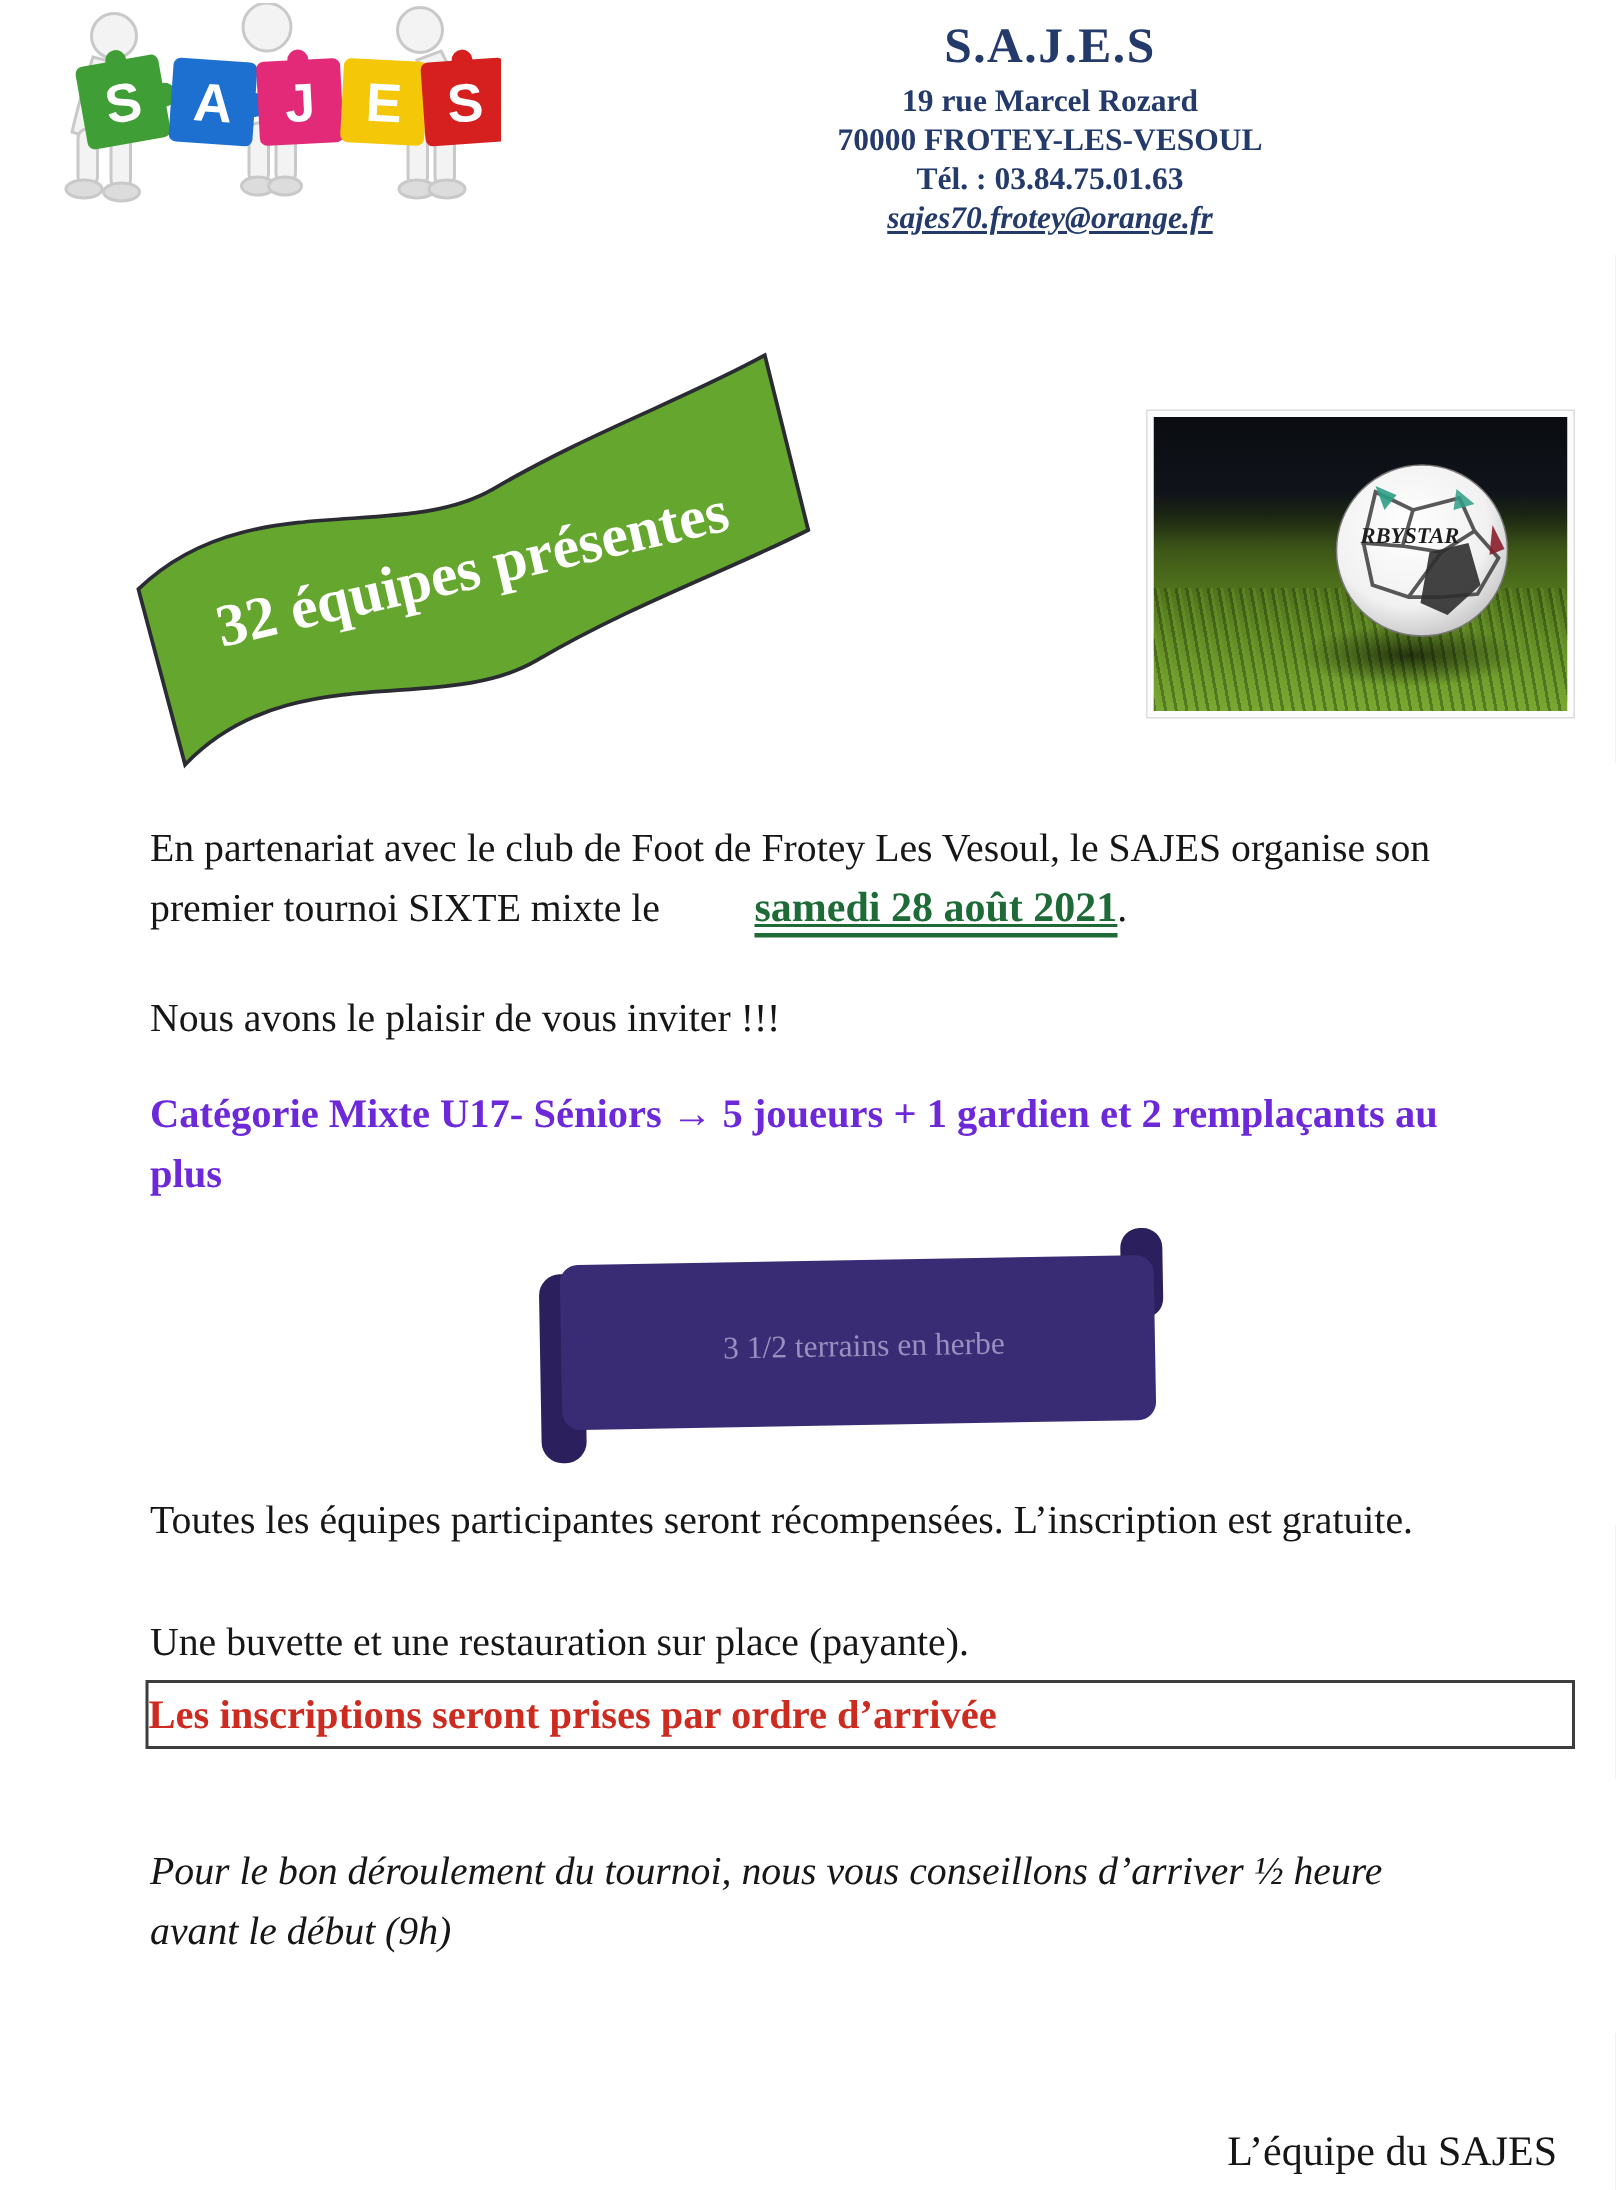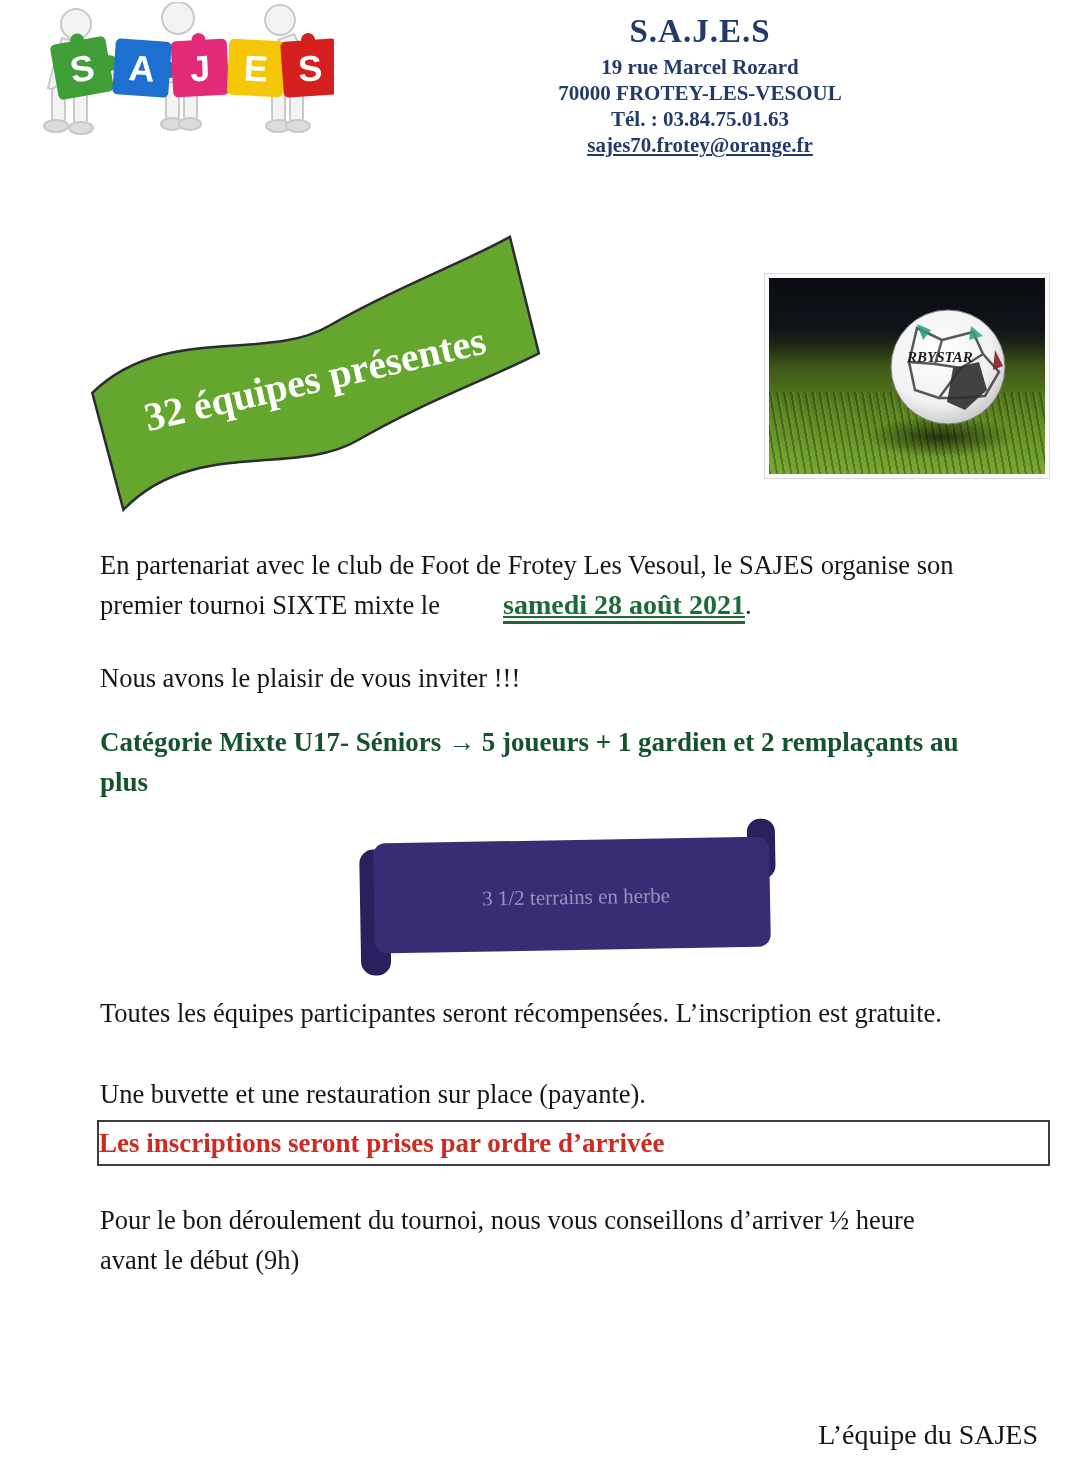--- a/index.html
+++ b/index.html
@@ -12,21 +12,21 @@
     color:#161616;
     overflow:hidden;
   }
   
   .logo{position:absolute;left:26px;top:2px;}
   .header-block{
     position:absolute;left:480px;top:8px;width:440px;
     text-align:center;line-height:26px;font-size:21px;font-weight:bold;
   }
   .header-title{font-size:33px;letter-spacing:1px;line-height:46px;}
-  .header-email{text-decoration:underline;font-weight:bold;}
+  .header-email{text-decoration:underline;font-weight:bold;font-style:italic;}
   
   .green-banner{
     position:absolute;left:90px;top:280px;width:452px;height:190px;
     transform:rotate(-13deg);
   }
   
   .photo{
     position:absolute;left:765px;top:274px;width:276px;height:196px;
     border:4px solid #fcfcfc;outline:1px solid #dcdcdc;
     background:linear-gradient(180deg,
@@ -48,21 +48,21 @@
   .para{position:absolute;left:100px;font-size:26.5px;line-height:40px;white-space:nowrap;}
   .p-intro{top:545px;}
   .date-highlight{
     font-weight:bold;font-size:28px;margin-left:63px;
     border-bottom:3px solid currentColor;padding-bottom:1px;
   }
   .p-invite{top:658px;}
   .p-category{top:722px;font-weight:bold;font-size:27px;}
   .p-recompense{top:993px;}
   .p-buvette{top:1058px;margin-top:16px;}
-  .p-conseil{top:1200px;}
+  .p-conseil{top:1227px;font-style:italic;}
   .p-closing{top:1328px;}
   
   .purple-banner{position:absolute;left:358px;top:818px;}
   
   .red-box{
     position:absolute;left:97px;top:1120px;width:949px;height:42px;
     border:2px solid #3d3d3d;
     display:flex;align-items:center;
     font-weight:bold;font-size:27px;white-space:nowrap;
   }
@@ -170,21 +170,21 @@
     </svg>
   </div>
 
   <div class="para p-intro">
     <div>En partenariat avec le club de Foot de Frotey Les Vesoul, le SAJES organise son</div>
     <div><span>premier tournoi SIXTE mixte le</span><span class="date-highlight" style="color: rgb(30, 107, 56); text-decoration: underline;">samedi 28 août 2021</span><span>.</span></div>
   </div>
 
   <div class="para p-invite">Nous avons le plaisir de vous inviter !!!</div>
 
-  <div class="para p-category" style="color: #14532d;">
+  <div class="para p-category" style="color: #6d28d9;">
     <div>Catégorie Mixte U17- Séniors → 5 joueurs + 1 gardien et 2 remplaçants au</div>
     <div>plus</div>
   </div>
 
   <svg class="purple-banner" width="432" height="160" viewBox="0 0 432 160">
     <g transform="rotate(-1 216 80)">
       <rect x="390" y="4" width="28" height="60" rx="13" fill="#2b1f5e"></rect>
       <rect x="2" y="28" width="30" height="126" rx="14" fill="#2b1f5e"></rect>
       <rect x="16" y="22" width="396" height="110" rx="12" fill="#3a2c74"></rect>
       <text x="218" y="86" font-size="21" text-anchor="middle" fill="#9a90c0">3 1/2 terrains en herbe</text>

